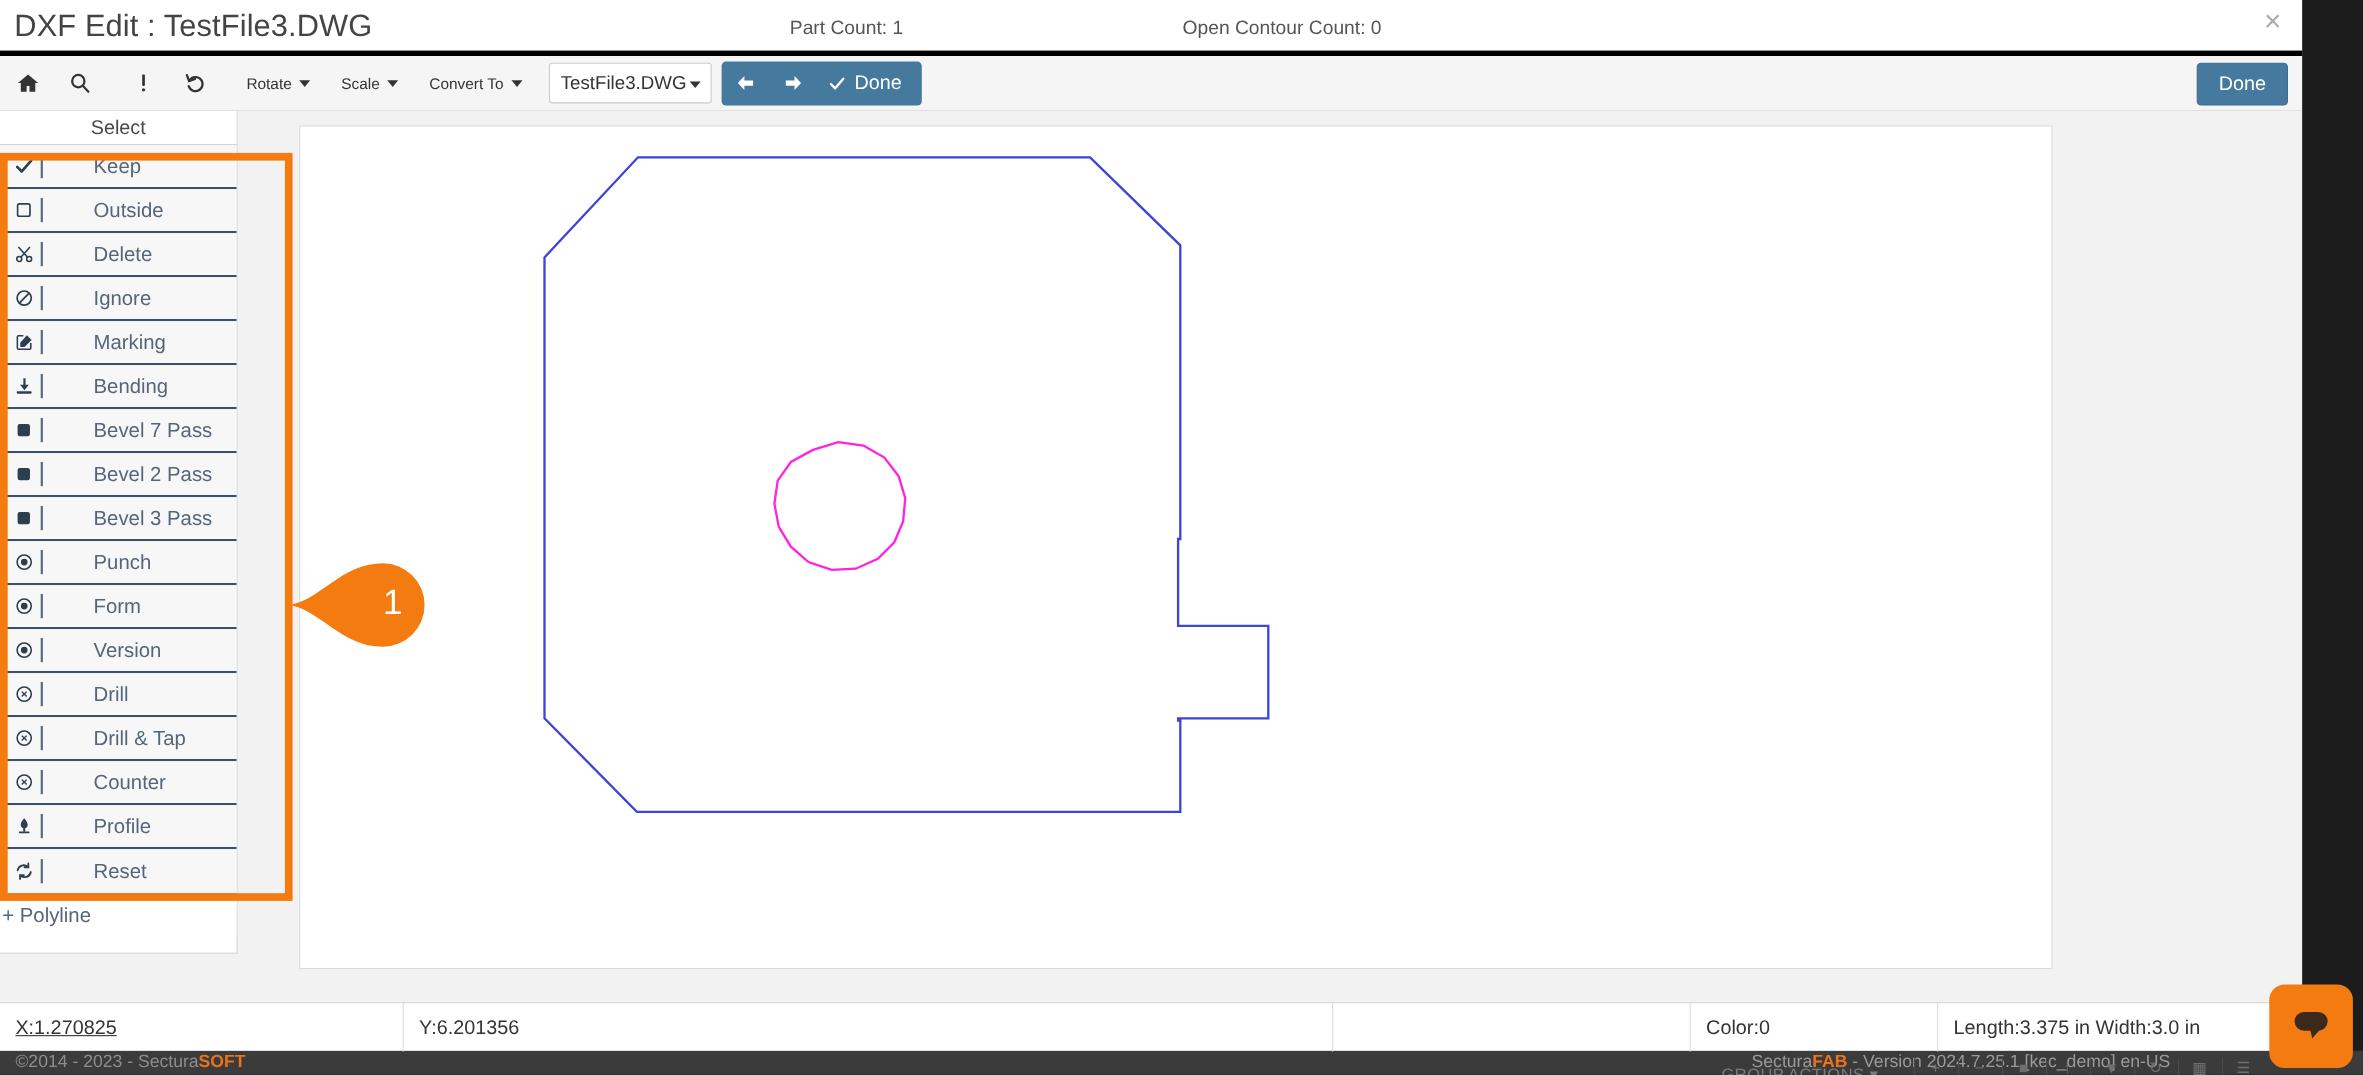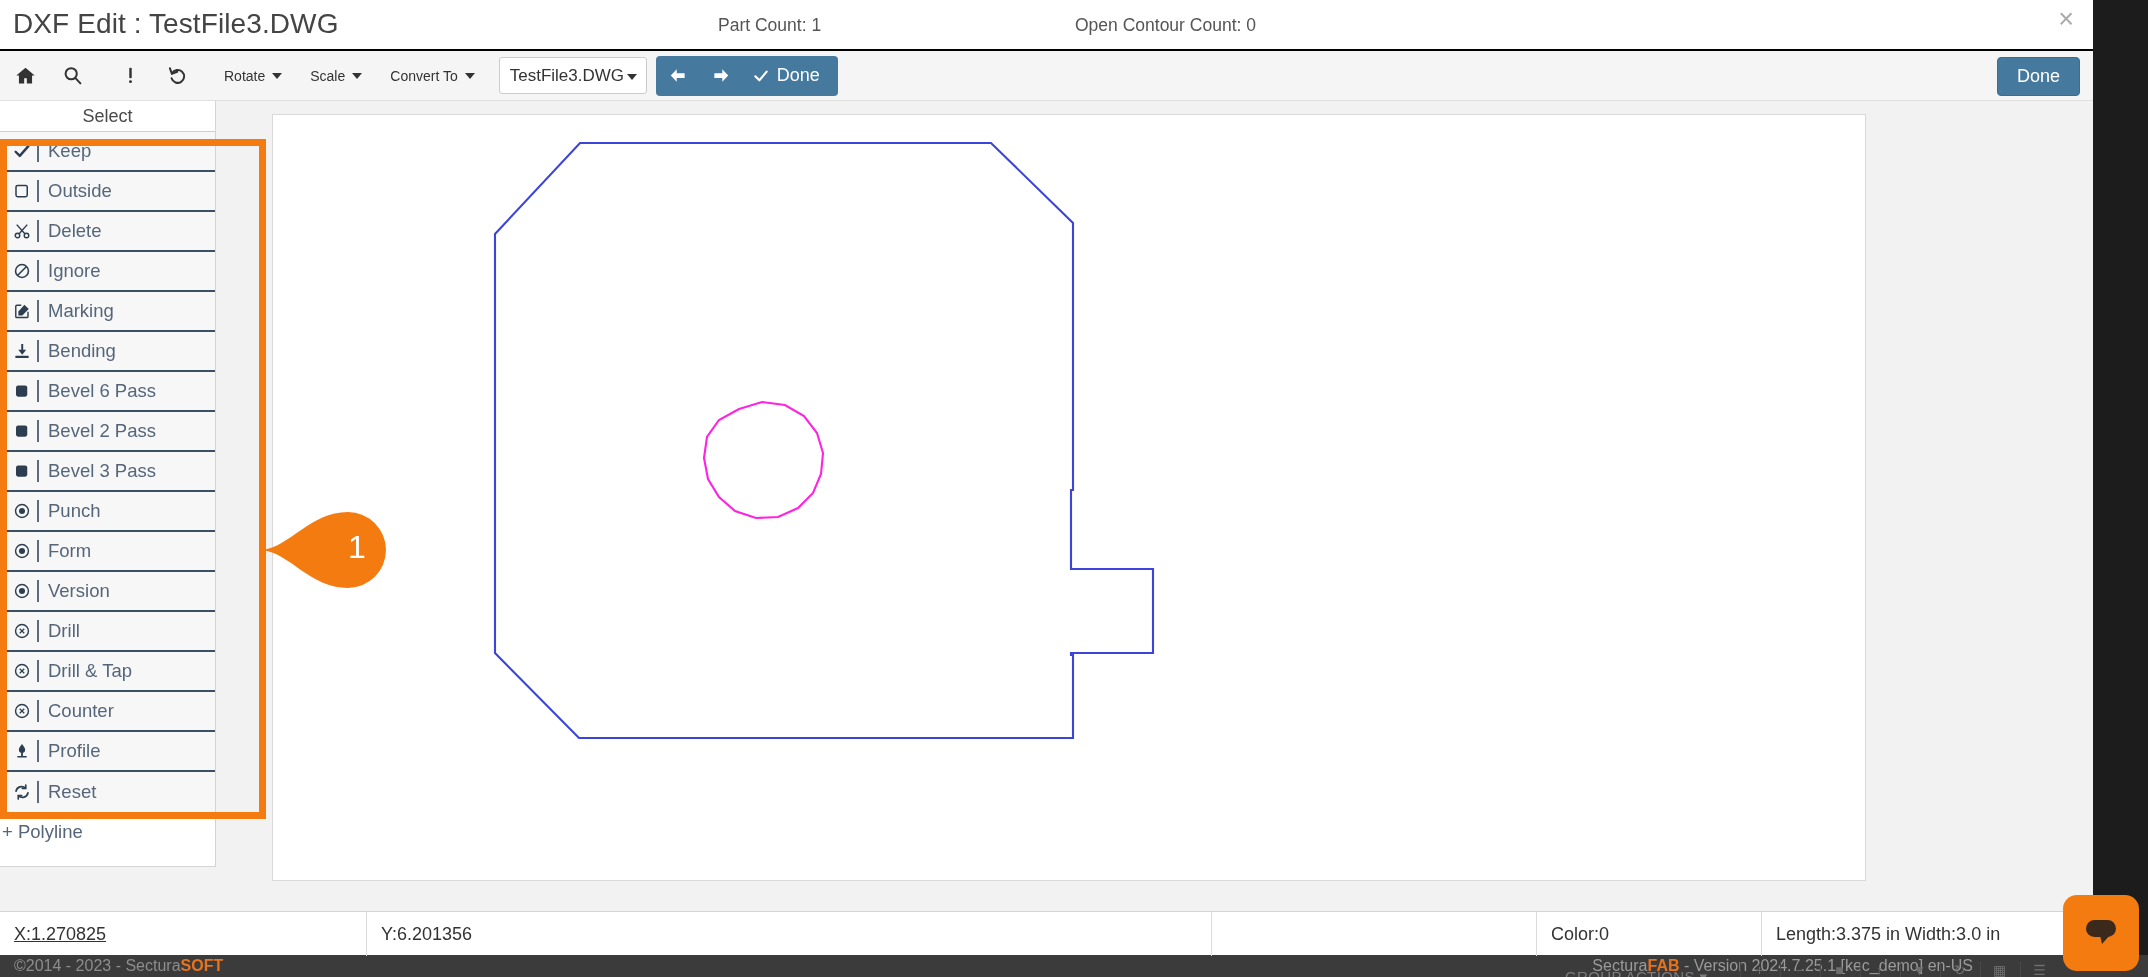--- a/index.html
+++ b/index.html
@@ -20,21 +20,21 @@
     position: absolute; left: 0; top: 0;
     width: 2093px; height: 955px;
     background: #f2f2f2;
   }
 
   
   .titlebar {
     position: relative;
     height: 51px;
     background: #ffffff;
-    border-bottom: 2px solid #000000;
+    border-bottom: 5px solid #000000;
     text-align: right;
   }
   .title-text {
     position: absolute; left: 13px; top: 8px;
     font-size: 28px; color: #444444; font-weight: 400;
     letter-spacing: .1px;
   }
   .part-count {
     position: absolute; left: 718px; top: 15px;
     font-size: 17.5px; color: #555555;
@@ -170,20 +170,21 @@
     color: #2d3e50; font-size: 17px;
   }
   .op-divider {
     width: 2px; height: 22px;
     background: #5a6b7d;
     margin: 0 9px 0 2px;
   }
   .op-label {
     font-size: 18.5px; color: #55667a;
     font-family: "Liberation Sans", sans-serif;
+    margin-left: 37px;
   }
   .polyline-row {
     height: 38px;
     display: flex; align-items: center;
     padding-left: 2px;
     font-size: 18.5px; color: #55667a;
     border-top: 2px solid #3d4f63;
     background: #ffffff;
     cursor: pointer;
   }
@@ -468,21 +469,21 @@
               <span class="op-divider"></span>
               <span class="op-label">Bending</span>
             </div>
             <div class="op-item">
               <span class="op-icon">
                 <svg xmlns="http://www.w3.org/2000/svg" width="18" height="18" viewBox="0 0 24 24" fill="#2d3e50">
                   <rect x="4" y="4.6" width="15" height="15" rx="2.8"></rect>
                 </svg>
               </span>
               <span class="op-divider"></span>
-              <span class="op-label">Bevel 6 Pass</span>
+              <span class="op-label">Bevel 7 Pass</span>
             </div>
             <div class="op-item">
               <span class="op-icon">
                 <svg xmlns="http://www.w3.org/2000/svg" width="18" height="18" viewBox="0 0 24 24" fill="#2d3e50">
                   <rect x="4" y="4.6" width="15" height="15" rx="2.8"></rect>
                 </svg>
               </span>
               <span class="op-divider"></span>
               <span class="op-label">Bevel 2 Pass</span>
             </div>

